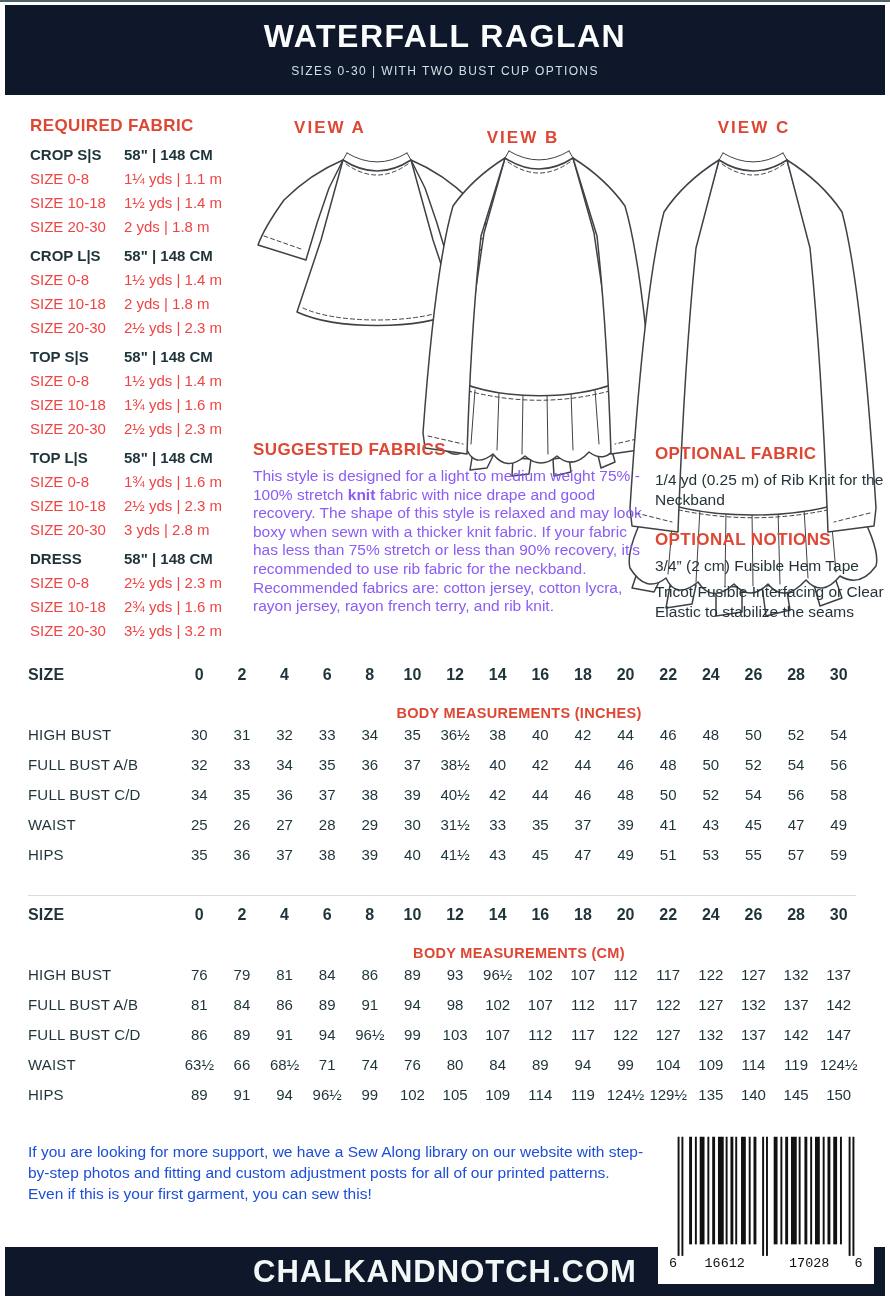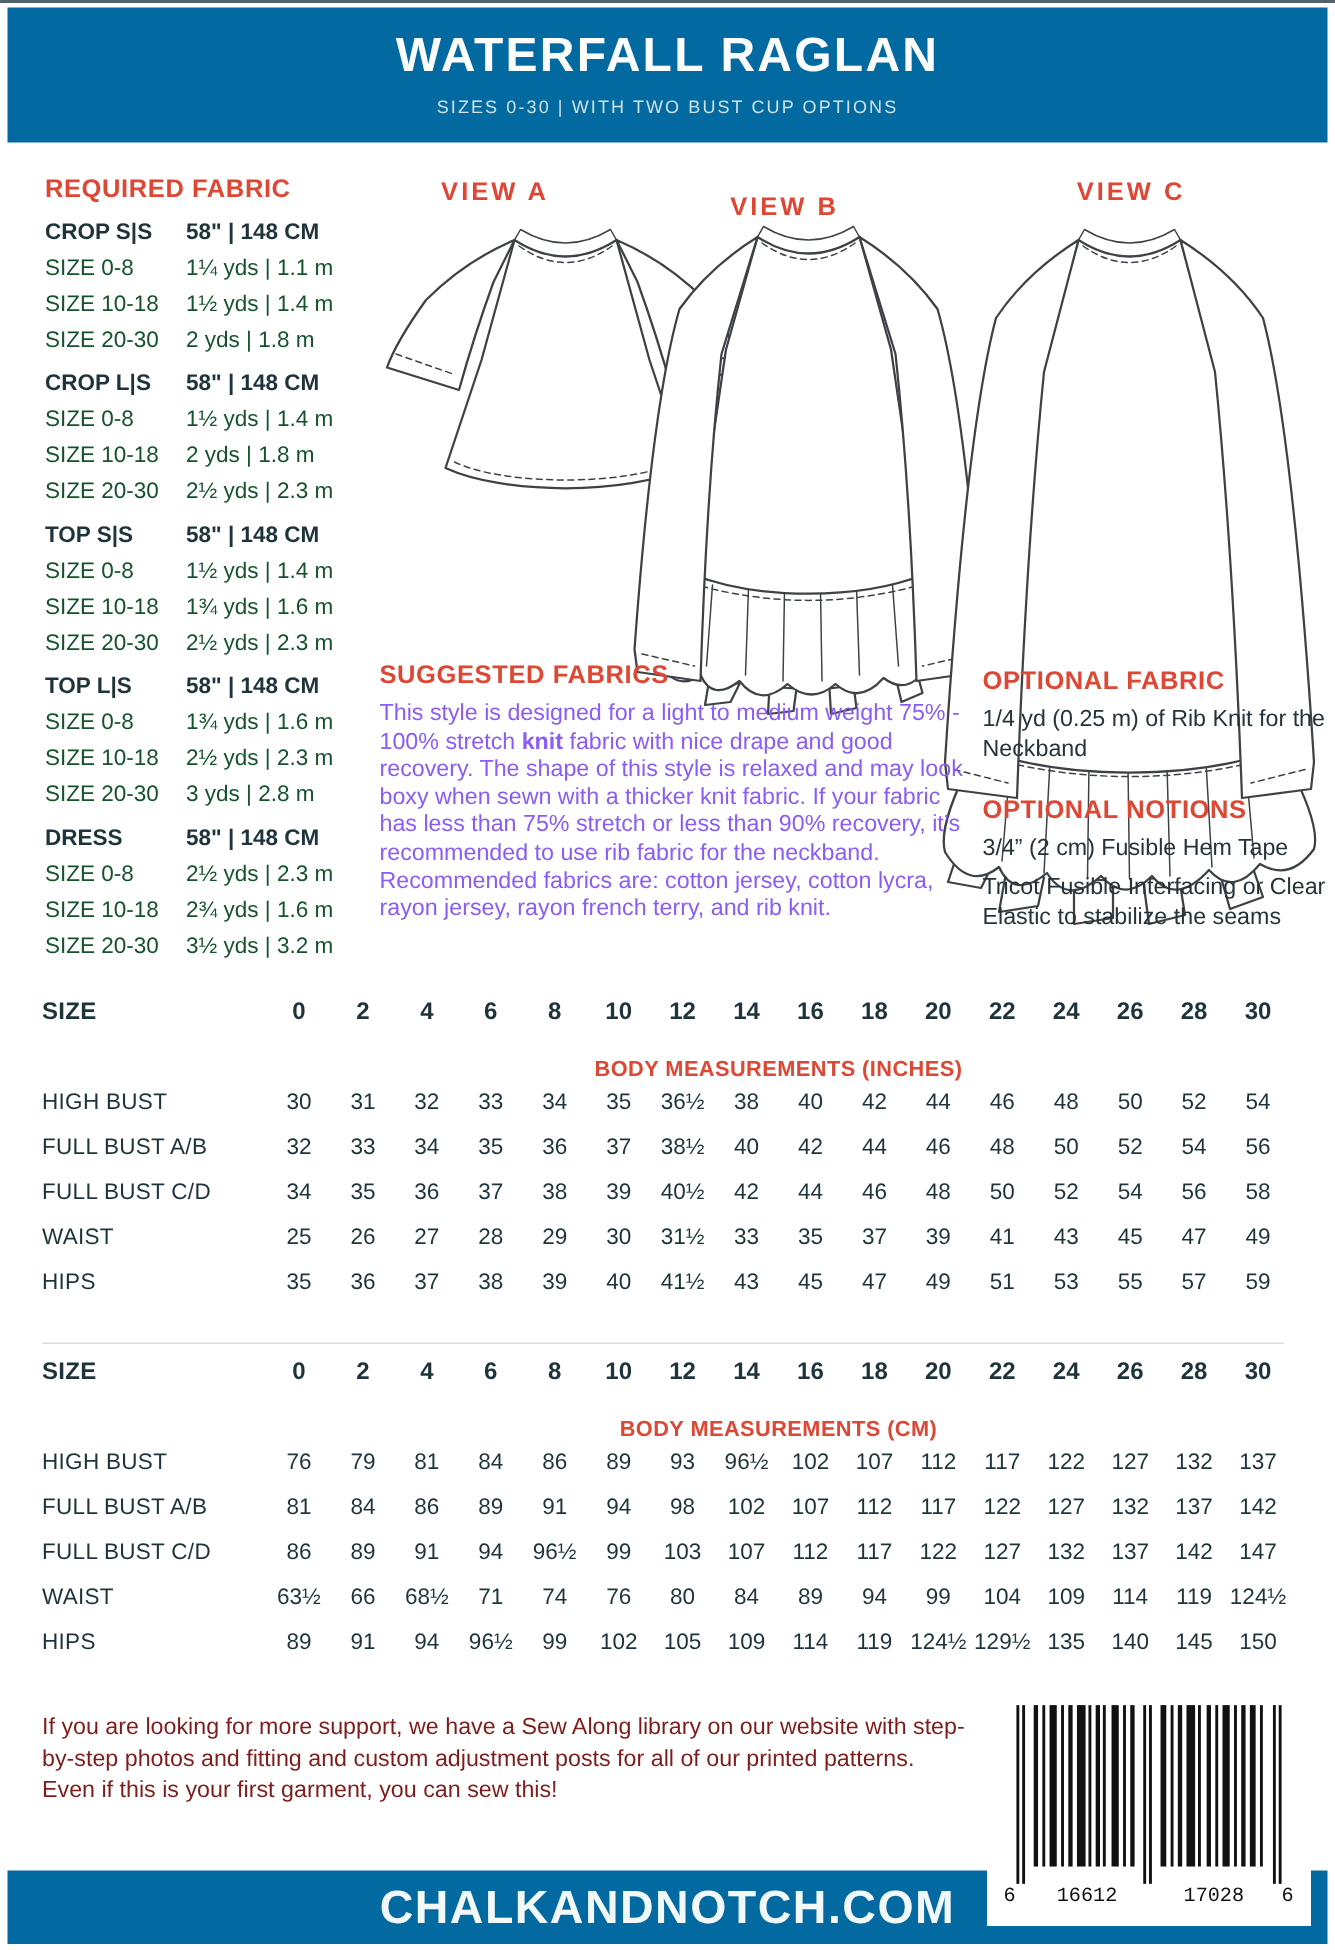--- a/index.html
+++ b/index.html
@@ -1,34 +1,34 @@
 <!DOCTYPE html>
 <html><head>
 <meta charset="utf-8">
 <style>
   html,body{margin:0;padding:0;background:#fff;}
   .page{position:relative;width:890px;height:1300px;background:#ffffff;overflow:hidden;
         font-family:"Liberation Sans",sans-serif;color:#1e343a;}
   .topline{position:absolute;top:0;left:0;right:0;height:2px;background:#4f6369;}
 
   
-  .band{position:absolute;left:5px;right:5px;background:#0369a1;text-align:center;}
+  .band{position:absolute;left:5px;right:5px;background:#0f172a;text-align:center;}
   .band-top{top:5px;height:90px;}
   .band-title{padding-top:13px;font-size:32px;font-weight:700;letter-spacing:1.5px;color:#fbfdfd;}
   .band-sub{margin-top:9px;font-size:12px;letter-spacing:1.4px;color:#cfe0e3;font-weight:400;}
   .band-bottom{top:1247px;height:49px;}
   .band-site{line-height:49px;font-size:31px;font-weight:700;letter-spacing:1px;color:#f2f7f7;}
 
   .red-h{color:#dd4733;font-weight:700;font-size:17px;letter-spacing:.4px;}
 
   
   .fabric-col{position:absolute;left:30px;top:116px;width:228px;}
   .fabric-col .red-h{margin-bottom:7px;}
   .fabric-group{margin-bottom:5px;}
-  .fg-row{display:flex;line-height:24px;font-size:15px;color:#14532d;}
+  .fg-row{display:flex;line-height:24px;font-size:15px;color:#ef4444;}
   .fg-label{width:94px;flex:none;}
   .fg-head{font-weight:700;color:#1e343a;}
 
   
   .view-label{position:absolute;top:118px;width:160px;text-align:center;
               color:#dd4733;font-weight:700;font-size:17px;letter-spacing:2px;}
   .view-a-label{left:250px;} .view-b-label{left:443px;margin-top:10px;} .view-c-label{left:674px;}
   .garment{position:absolute;}
   .garment path{stroke:#3e4246;fill:#ffffff;stroke-linejoin:round;stroke-linecap:round;}
   .ln{stroke-width:1.5;} .thin{stroke-width:1;fill:none !important;}
@@ -48,21 +48,21 @@
   .mt-row{display:flex;height:30px;font-size:15px;color:#1e343a;}
   .mt-head{height:34px;font-weight:700;font-size:16px;}
   .mt-label{width:150px;flex:none;letter-spacing:.2px;}
   .mt-cell{flex:1;text-align:center;}
   .mt-section{height:26px;line-height:26px;padding-left:150px;text-align:center;
               color:#dd4733;font-weight:700;font-size:14.5px;letter-spacing:.3px;}
   .tbl-divider{position:absolute;left:28px;right:34px;top:895px;height:1px;background:#d9dcdd;}
 
   
   .support{position:absolute;left:28px;top:1134px;width:620px;}
-  .support p{margin:7px 0 0 0;font-size:15.5px;line-height:21px;color:#7f1d1d;}
+  .support p{margin:7px 0 0 0;font-size:15.5px;line-height:21px;color:#1d4ed8;}
 
   
   .barcode-box{position:absolute;left:658px;top:1124px;width:216px;height:160px;background:#fff;z-index:2;}
   .barcode-box svg{position:absolute;left:10px;top:10px;}
   .bc-digit{font-family:"Liberation Mono",monospace;font-size:14px;fill:#111;}
 </style>
 </head>
 <body>
 
 <div class="page">

